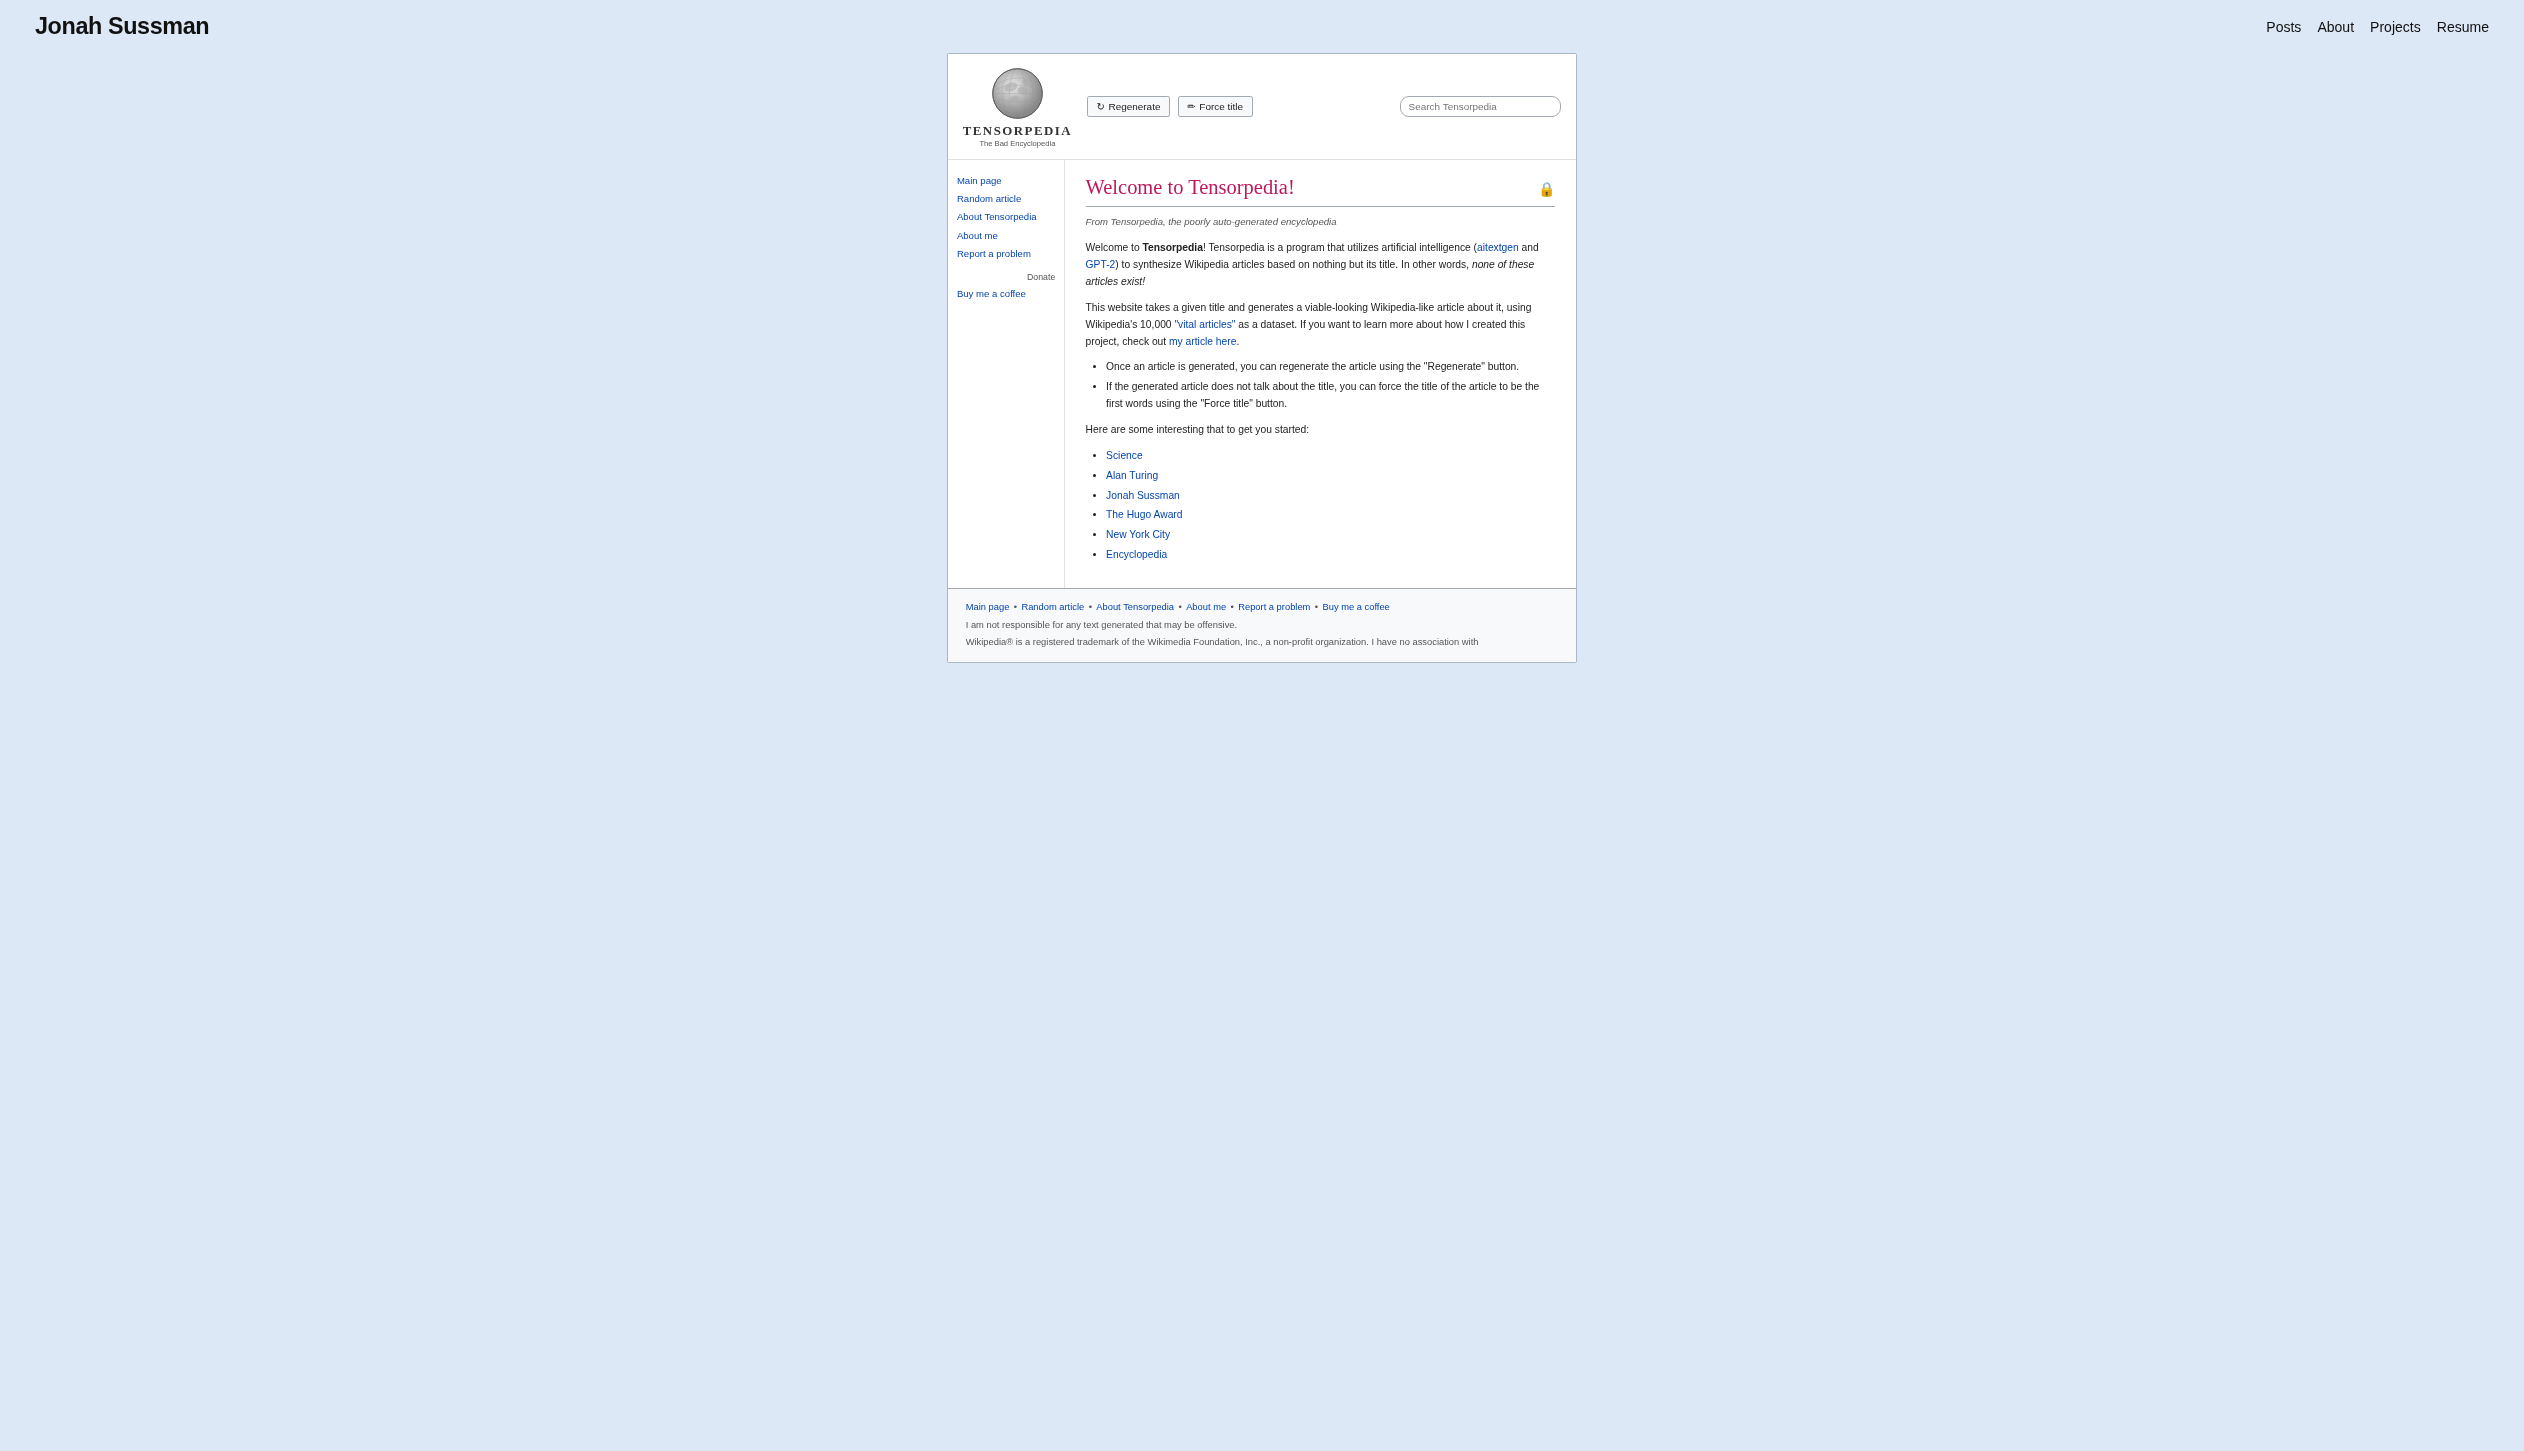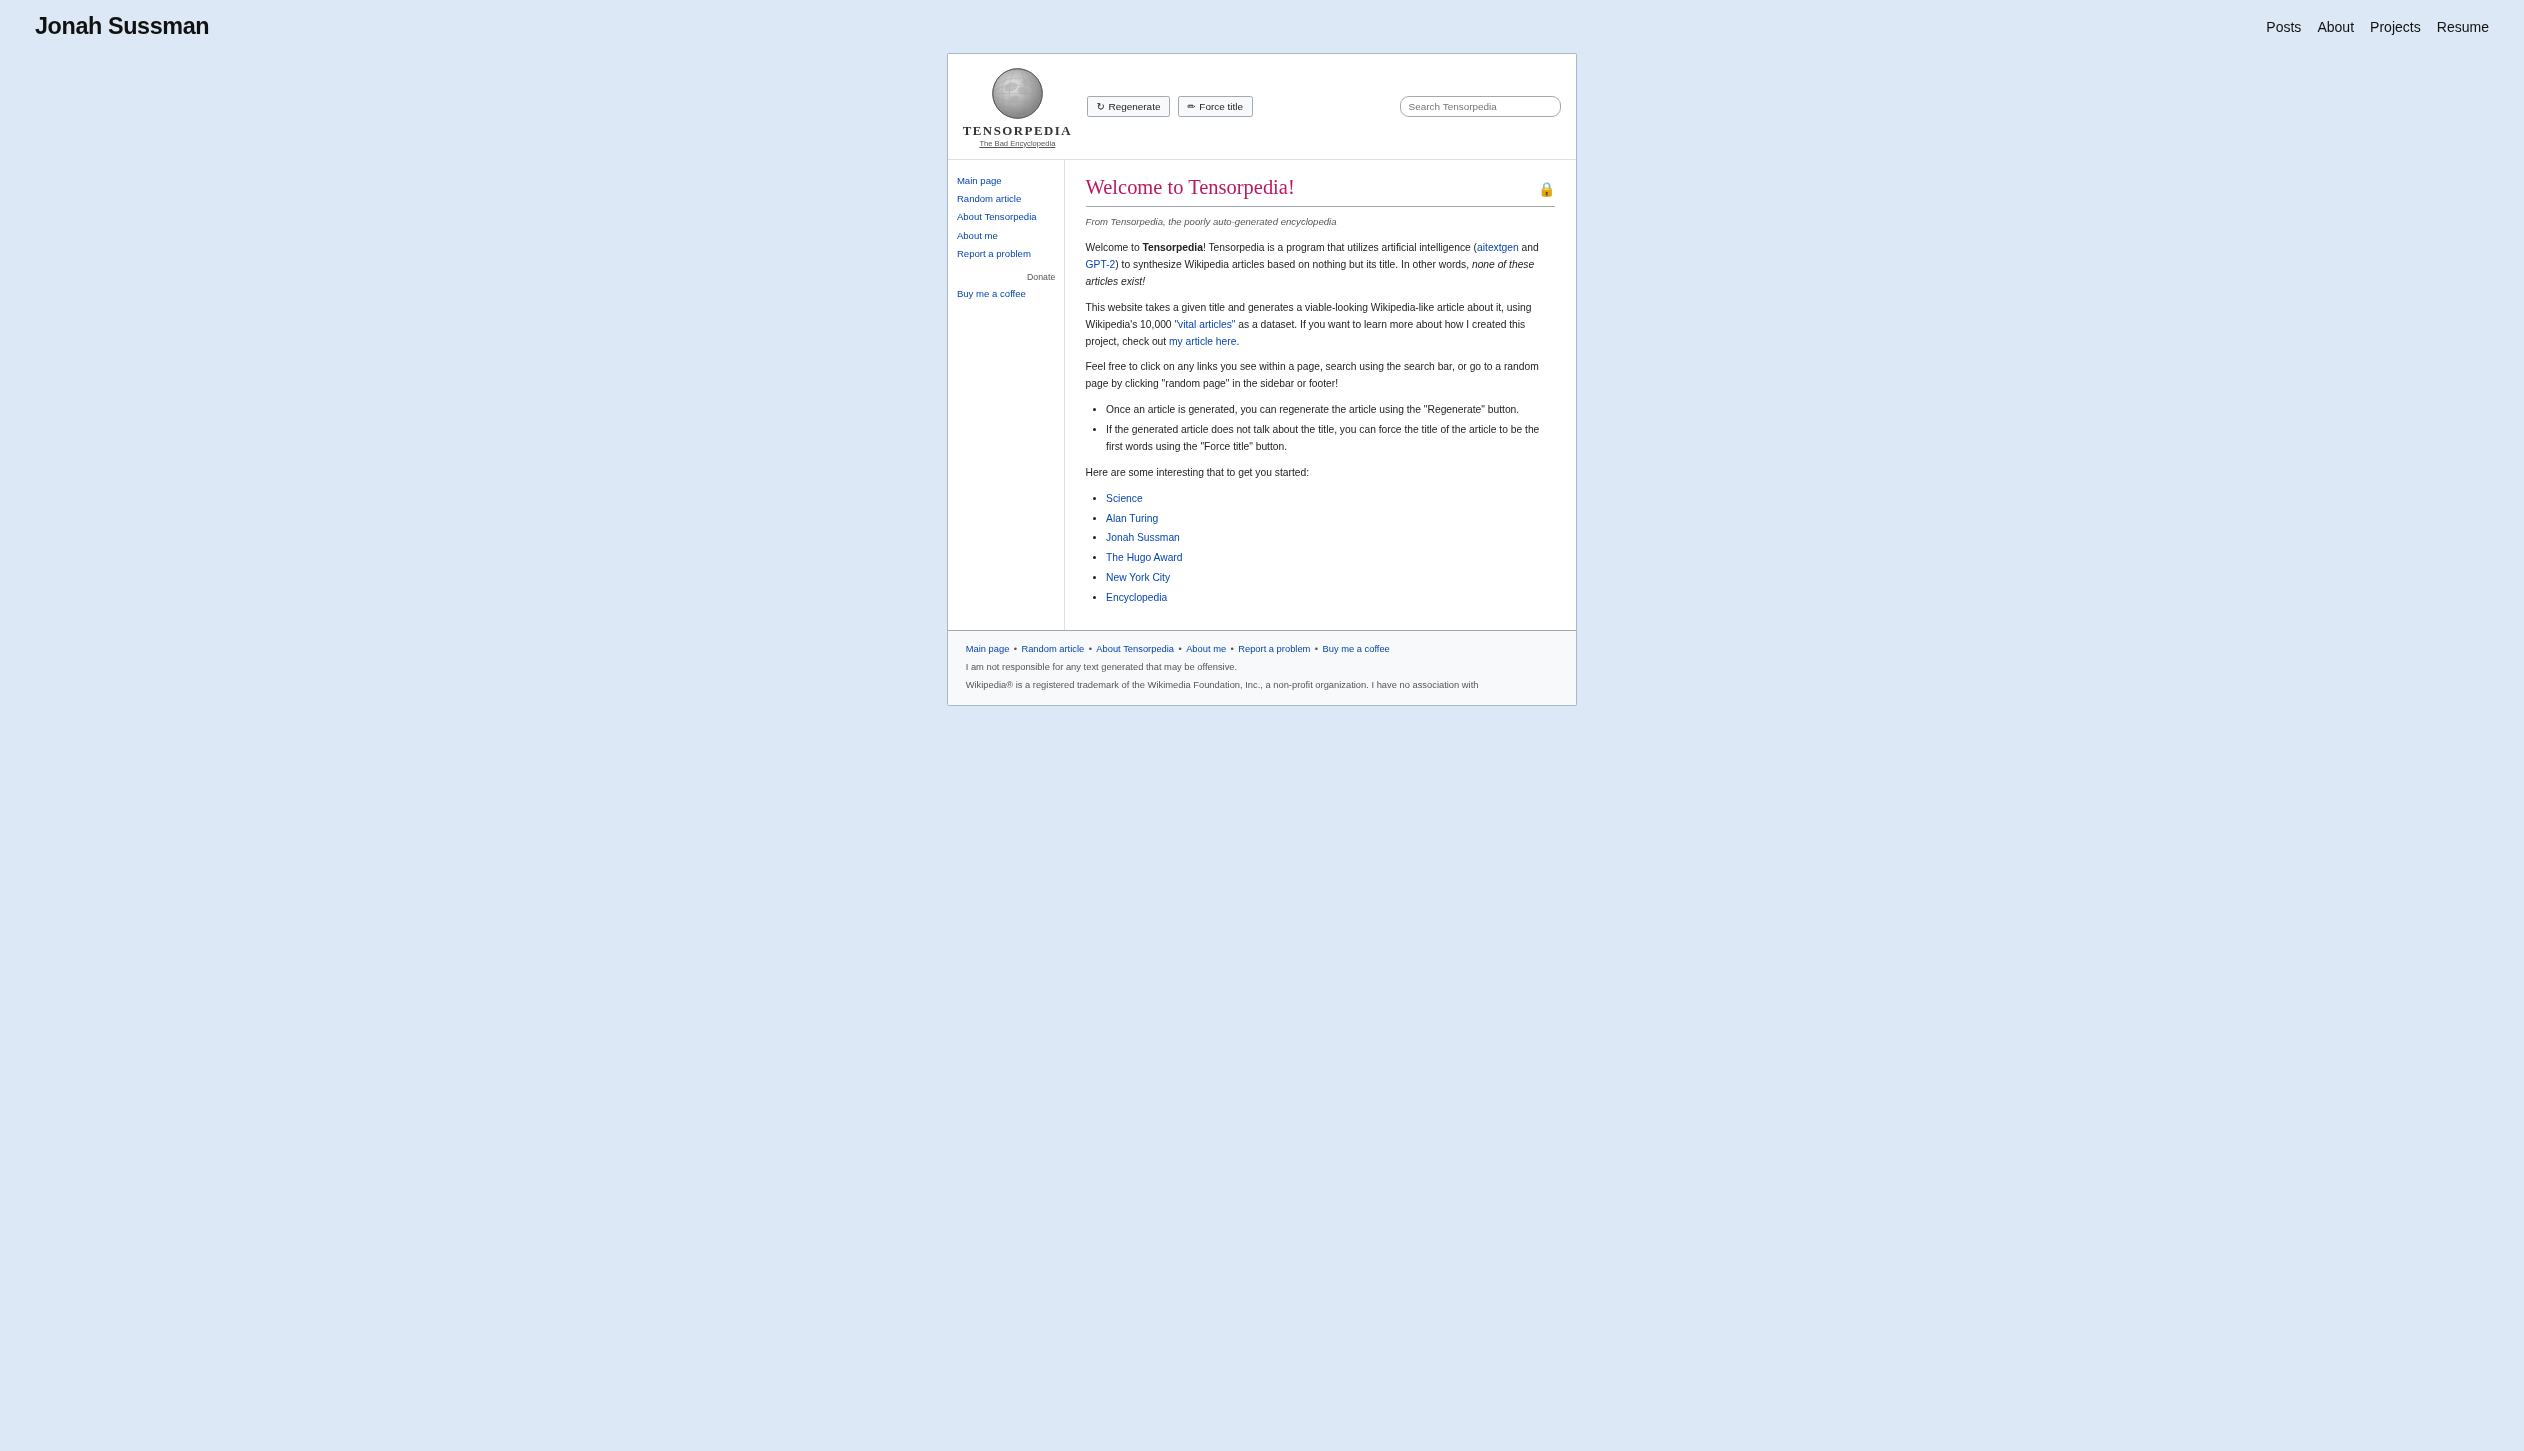--- a/index.html
+++ b/index.html
@@ -69,21 +69,20 @@
       letter-spacing: 1.5px;
       text-transform: uppercase;
       color: #333;
       margin-top: 2.9px;
       font-weight: 600;
     }
     .wiki-logo-tagline {
       font-size: 0.65rem;
       color: #555;
       text-align: center;
-      text-decoration: underline;
     }
 
     .wiki-toolbar {
       display: flex;
       align-items: center;
       gap: 7.3px;
       flex: 1;
     }
     .btn-toolbar {
       display: inline-flex;
@@ -328,23 +327,20 @@
           <span class="lock-icon">🔒</span>
         </div>
         <div class="article-subtitle">From Tensorpedia, the poorly auto-generated encyclopedia</div>
 
         <div class="article-body">
           <p>
             Welcome to <strong>Tensorpedia</strong>! Tensorpedia is a program that utilizes artificial intelligence (<a href="#">aitextgen</a> and <a href="#">GPT-2</a>) to synthesize Wikipedia articles based on nothing but its title. In other words, <em>none of these articles exist!</em>
           </p>
           <p>
             This website takes a given title and generates a viable-looking Wikipedia-like article about it, using Wikipedia's 10,000 <a href="#">"vital articles"</a> as a dataset. If you want to learn more about how I created this project, check out <a href="#">my article here</a>.
-          </p>
-          <p>
-            Feel free to click on any links you see within a page, search using the search bar, or go to a random page by clicking "random page" in the sidebar or footer!
           </p>
           <ul>
             <li>Once an article is generated, you can regenerate the article using the "Regenerate" button.</li>
             <li>If the generated article does not talk about the title, you can force the title of the article to be the first words using the "Force title" button.</li>
           </ul>
           <p>Here are some interesting that to get you started:</p>
           <ul>
             <li><a href="#">Science</a></li>
             <li><a href="#">Alan Turing</a></li>
             <li><a href="#">Jonah Sussman</a></li>

